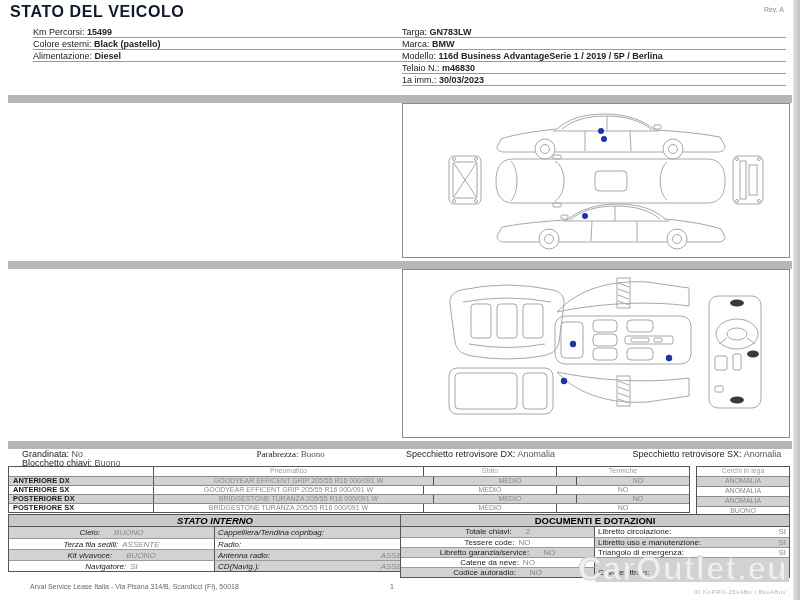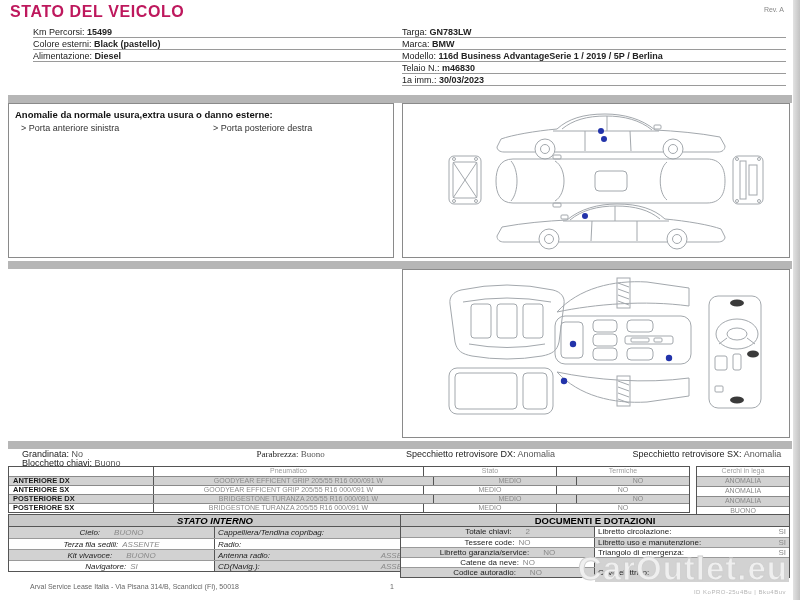--- a/index.html
+++ b/index.html
@@ -1,21 +1,21 @@
 <!DOCTYPE html>
 <html><head>
 <meta charset="utf-8">
 <style>
   html,body{margin:0;padding:0;background:#fff;}
   .page{position:relative;width:800px;height:600px;background:#fff;
         font-family:"Liberation Sans",sans-serif;color:#222;overflow:hidden;}
   .scan-edge{position:absolute;right:0;top:0;width:7px;height:600px;
         background:linear-gradient(90deg,#e2e2e2,#c2c2c2);}
   .doc-title{position:absolute;left:10px;top:3px;font-size:16px;font-weight:bold;
-        color:#be185d;letter-spacing:.6px;}
+        color:#0f172a;letter-spacing:.6px;}
   .rev{position:absolute;right:16px;top:6px;font-size:7px;color:#888;}
   .info-col{position:absolute;top:27px;font-size:9px;}
   .info-left{left:10px;width:378px;margin-left:23px;}
   .info-right{left:402px;width:384px;}
   .info-row{border-bottom:1px solid #9a9a9a;height:10px;line-height:10px;
         white-space:nowrap;overflow:hidden;margin-bottom:1px;}
   .info-row .val{font-weight:bold;}
   .graybar{position:absolute;left:8px;width:784px;height:8px;background:#b6b6b6;}
   .sec-box{position:absolute;background:#fff;border:1px solid #8a8a8a;box-sizing:border-box;}
   .sec-title{font-size:9.5px;font-weight:bold;padding:5px 0 3px 6px;color:#111;}
@@ -83,31 +83,20 @@
   <div class="info-col info-right">
     <div class="info-row"><span class="lbl">Targa:</span> <span class="val">GN783LW</span></div>
     <div class="info-row"><span class="lbl">Marca:</span> <span class="val">BMW</span></div>
     <div class="info-row"><span class="lbl">Modello:</span> <span class="val">116d Business AdvantageSerie 1 / 2019 / 5P / Berlina</span></div>
     <div class="info-row"><span class="lbl">Telaio N.:</span> <span class="val">m46830</span></div>
     <div class="info-row"><span class="lbl">1a imm.:</span> <span class="val">30/03/2023</span></div>
   </div>
 
   <div class="graybar" style="top:95px"></div>
 
-  <div class="sec-box" style="left:8px;top:103px;width:386px;height:155px">
-    <div class="sec-title">Anomalie da normale usura,extra usura o danno esterne:</div>
-    <div class="sec-cols">
-      <div class="sec-col">
-        <div>&gt; Porta anteriore sinistra</div>
-      </div>
-      <div class="sec-col">
-        <div>&gt; Porta posteriore destra</div>
-      </div>
-    </div>
-  </div>
 
   <div class="sec-box" style="left:402px;top:103px;width:388px;height:155px">
     <svg width="386" height="153" viewBox="0 0 386 153">
       <defs>
         <g id="sedan">
           <path class="ln" d="M6,36 L11,27 C32,23 56,21 76,20 C89,9 107,4 126,4 C148,4 163,9 174,19 C196,21 219,25 230,29 L234,37 C234,40 231,42 227,42 L13,42 C9,42 6,40 6,36 Z"></path>
           <path class="ln" d="M79,20 C91,10 107,6 125,6 C144,6 158,10 169,19"></path>
           <line class="ln" x1="72" y1="21" x2="178" y2="21"></line>
           <line class="ln" x1="124" y1="6" x2="124" y2="21"></line>
           <line class="ln" x1="101" y1="21" x2="100" y2="41"></line>

